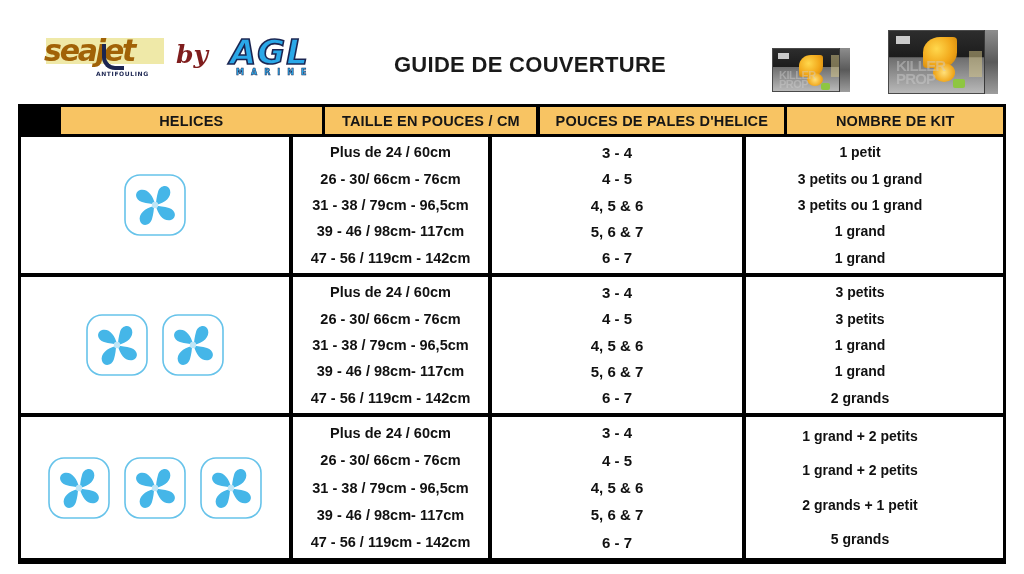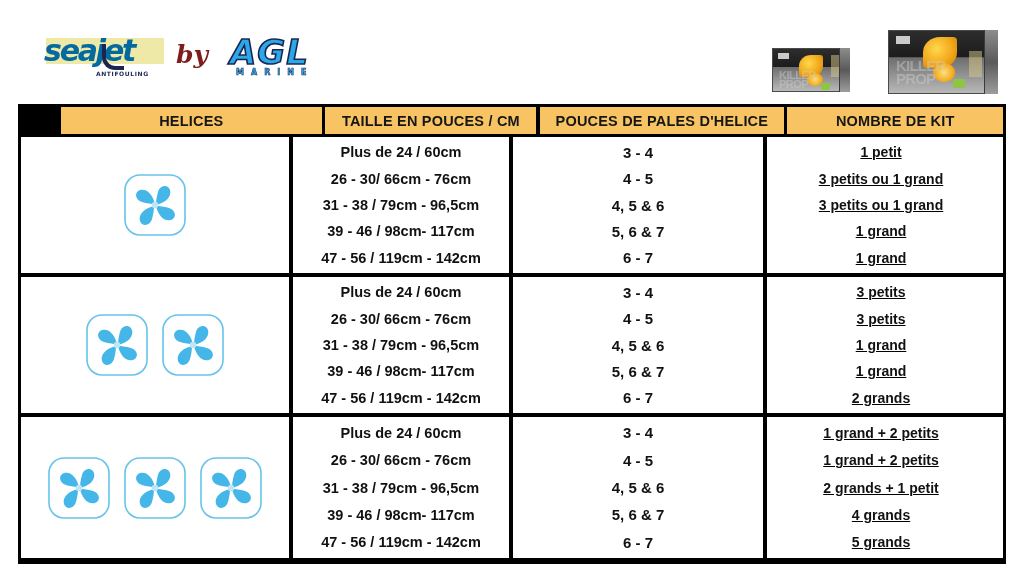--- a/index.html
+++ b/index.html
@@ -23,21 +23,21 @@
   }
   .seajet-band {
     position: absolute; left: 2px; top: 6px; width: 118px; height: 26px;
     background: #efe9a8;
   }
   .seajet-word {
     position: absolute; left: 0; top: 2px; width: 122px;
     font-family: "DejaVu Sans", sans-serif;
     font-size: 30px; font-weight: 700; font-style: italic;
     letter-spacing: -2.2px;
-    color: #0369a1; line-height: 34px;
+    color: #a16207; line-height: 34px;
   }
   .seajet-hook {
     position: absolute; left: 58px; top: 12px;
     width: 22px; height: 26px;
     border: 4px solid #1b2551;
     border-top: none; border-right: none;
     border-bottom-left-radius: 13px;
   }
   .seajet-sub {
     position: absolute; left: 52px; top: 38px;
@@ -153,23 +153,23 @@
     position: relative; width: 982px; height: 140px;
     background: #fff; display: flex;
     border-bottom: 4px solid #000;
   }
   .group.last { height: 141px; border-bottom: none; }
 
   .col-prop {
     width: 272px; border-right: 4px solid #000;
     display: flex; align-items: center; justify-content: center; gap: 12px;
   }
-  .col-size  { width: 220px; border-right: 4px solid #000; }
+  .col-size  { width: 199px; border-right: 4px solid #000; }
   .col-blade { width: 254px; border-right: 4px solid #000; }
-  .col-kit   { width: 228px; text-decoration: underline; }
+  .col-kit   { width: 228px; }
 
   .col-size, .col-blade, .col-kit {
     display: flex; flex-direction: column; justify-content: center; padding: 2px 0;
   }
   .cellline {
     flex: 1 1 0; display: flex; align-items: center; justify-content: center;
     font-size: 14.5px; font-weight: 700; color: #111;
     font-family: "Liberation Sans", sans-serif;
     white-space: nowrap;
   }
@@ -197,20 +197,21 @@
       </div>
 
       <div class="by">by</div>
 
       <div class="agl">
         <div class="agl-word">AGL</div>
         <div class="agl-sub">MARINE</div>
       </div>
     </div>
 
+    <div class="title">GUIDE DE COUVERTURE</div>
 
     <div class="products">
 
       <div class="box box-small">
         <div class="face">
           <div class="brand" style="left:5px;top:4px;width:11px;height:6px;"></div>
           <div class="prop" style="left:26px;top:6px;width:24px;height:22px;"></div>
           <div class="prop2" style="left:34px;top:24px;width:16px;height:13px;"></div>
           <div class="txt" style="left:6px;top:20px;font-size:11px;letter-spacing:-0.5px;">KILLER</div>
           <div class="txt" style="left:6px;top:29px;font-size:11px;letter-spacing:-0.5px;">PROP</div>
@@ -381,20 +382,19 @@
           <div class="cellline">3 - 4</div>
           <div class="cellline">4 - 5</div>
           <div class="cellline">4, 5 &amp; 6</div>
           <div class="cellline">5, 6 &amp; 7</div>
           <div class="cellline">6 - 7</div>
         </div>
         <div class="col-kit">
           <div class="cellline">1 grand + 2 petits</div>
           <div class="cellline">1 grand + 2 petits</div>
           <div class="cellline">2 grands + 1 petit</div>
-          <div class="cellline">4 grands</div>
           <div class="cellline">5 grands</div>
         </div>
       </div>
 
     </div>
   </div>
 </div>
 
 </body></html>

